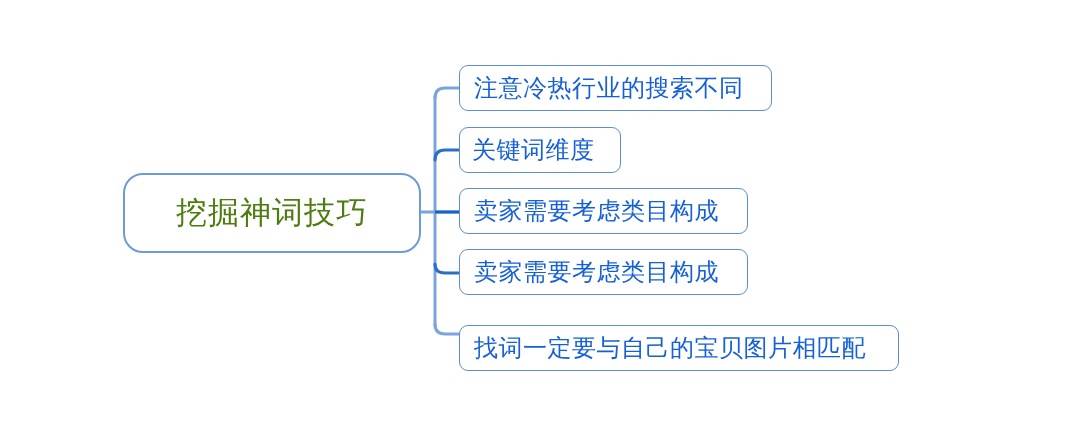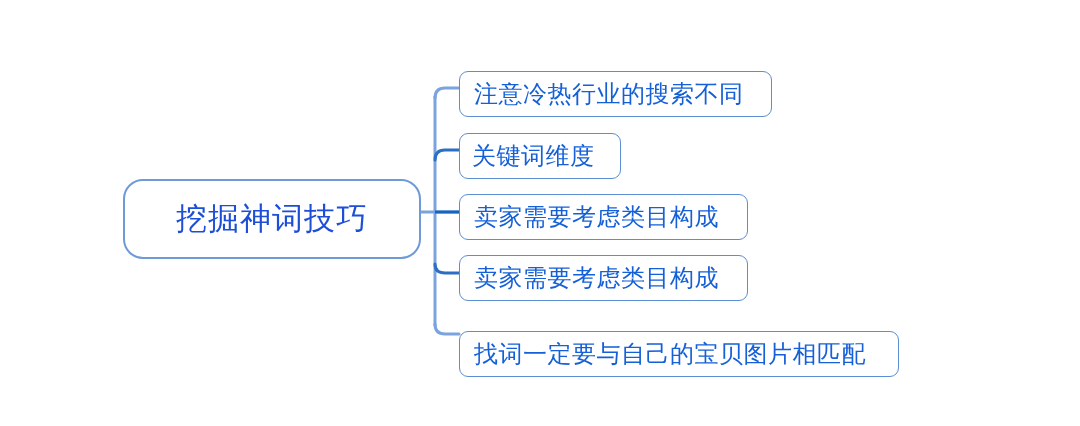--- a/index.html
+++ b/index.html
@@ -27,34 +27,33 @@
     height: 426px;
     pointer-events: none;
   }
   .node {
     position: absolute;
     box-sizing: border-box;
     display: flex;
     align-items: center;
     background: #ffffff;
     white-space: nowrap;
-    margin-top: 6px;
   }
   .node-root {
     left: 123px;
     top: 173px;
     width: 298px;
     height: 80px;
     border: 2px solid #6f9ad8;
     border-radius: 20px;
     justify-content: center;
   }
   .node-root .node-label {
     font-size: 31px;
-    color: #1d4ed8;
+    color: #4d7c0f;
     letter-spacing: 1px;
   }
   .node-branch {
     height: 46px;
     border: 1.6px solid #5b8ed2;
     border-radius: 9px;
     padding: 0 14px;
     justify-content: flex-start;
   }
   .node-branch .node-label {

